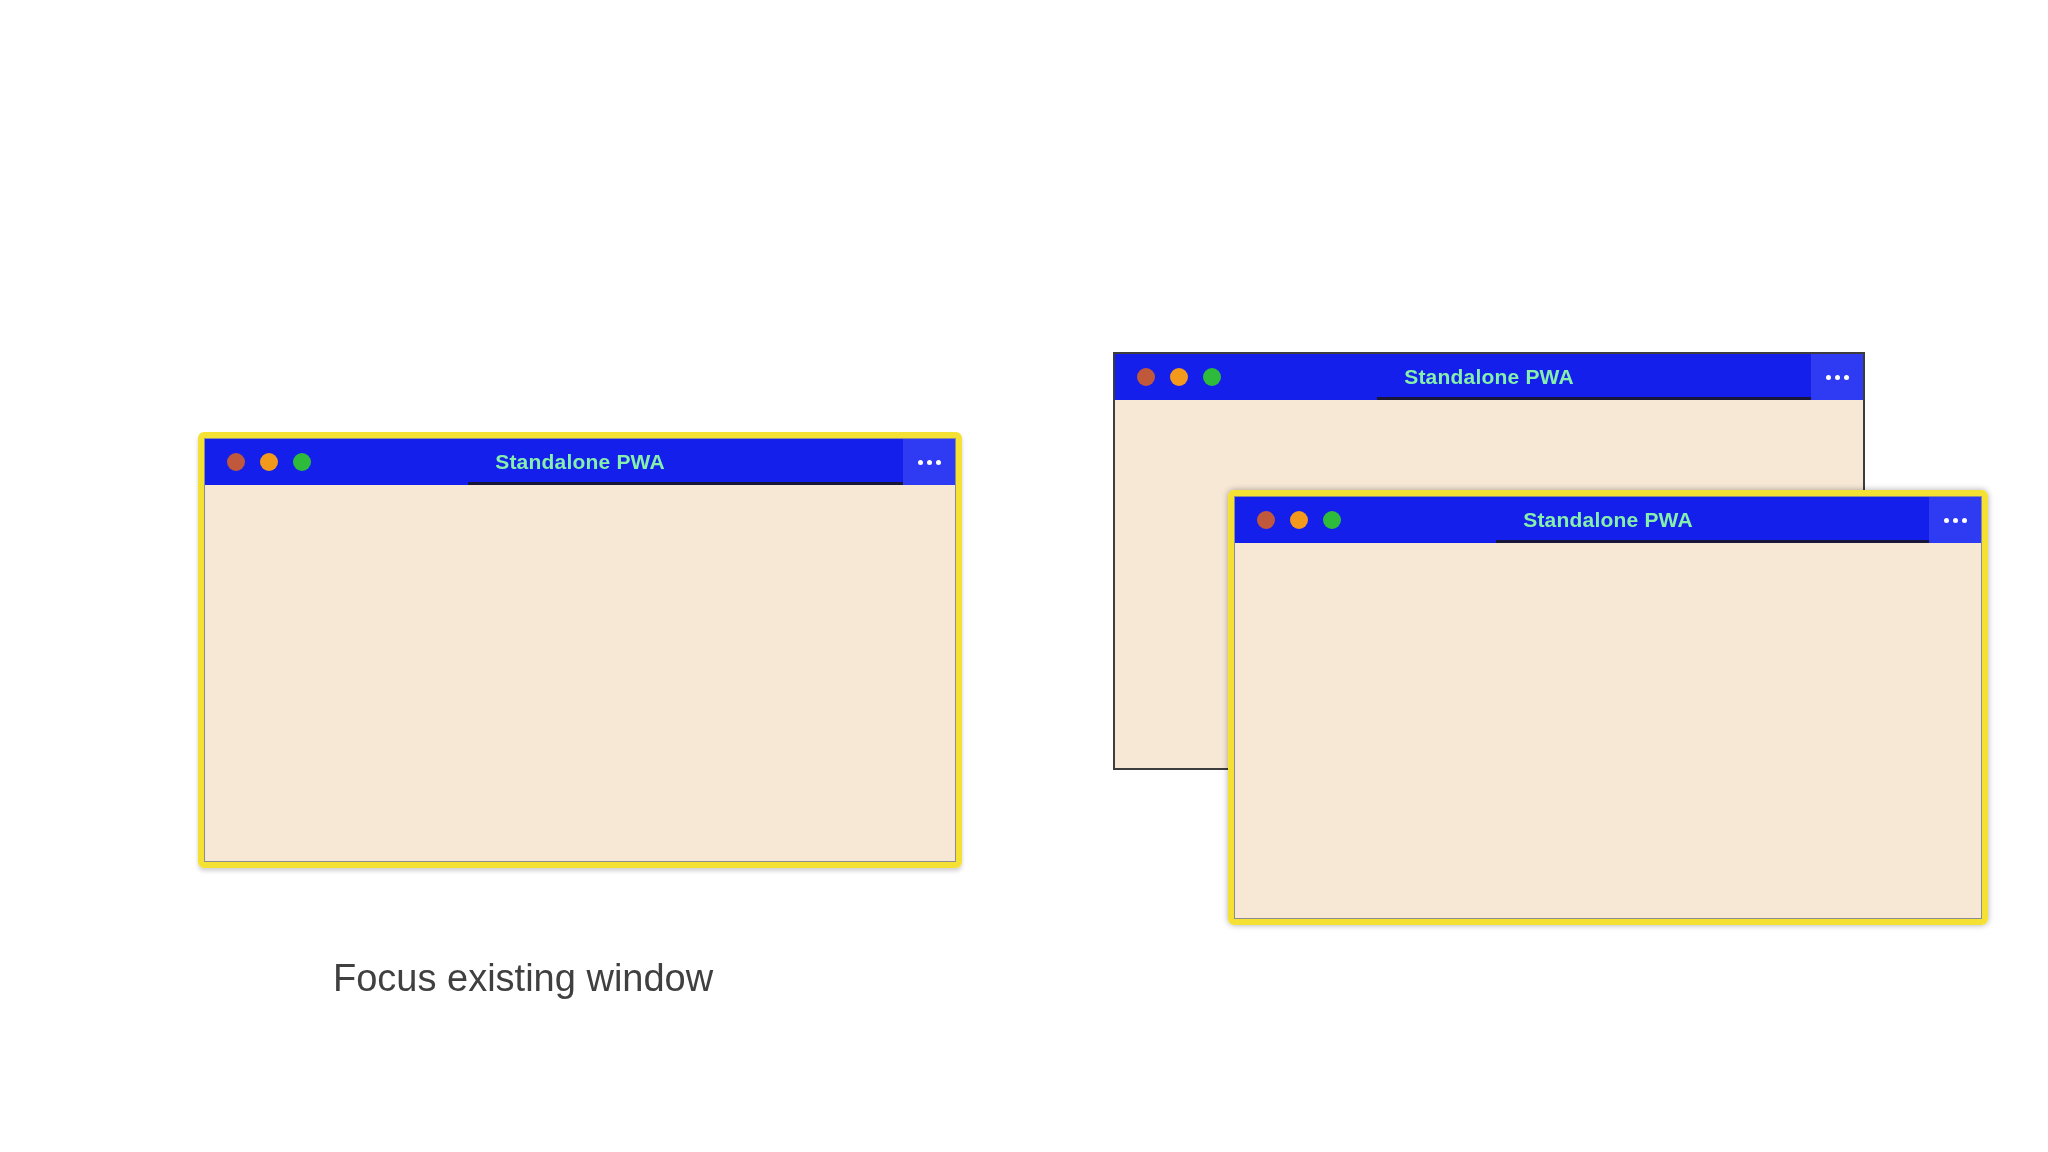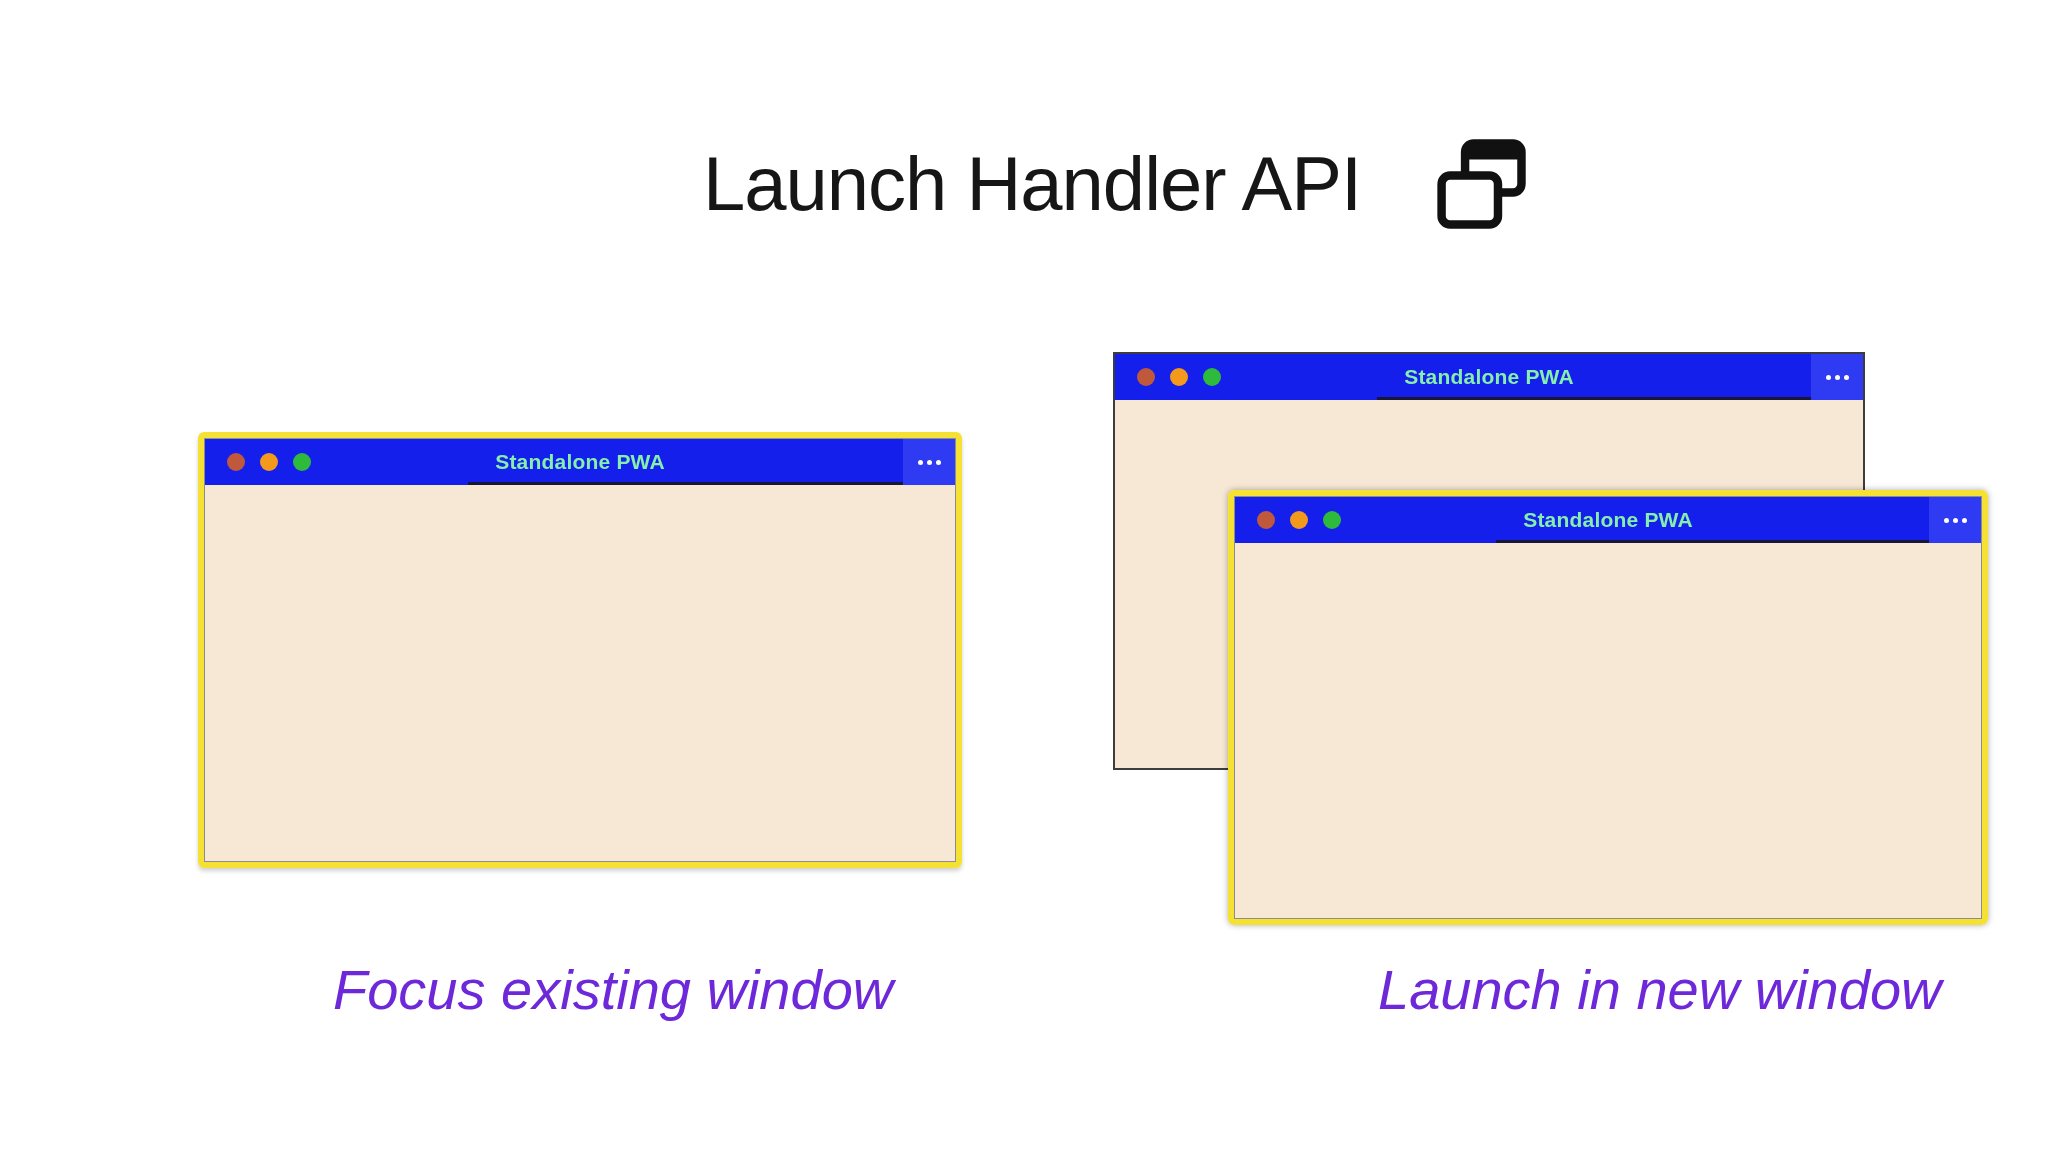--- a/index.html
+++ b/index.html
@@ -33,37 +33,29 @@
   .dot.green{background:#2EBB3C;}
   .win-title{position:absolute;left:0;right:0;text-align:center;color:#86efac;
              font-size:21px;font-weight:700;letter-spacing:.2px;z-index:1;}
   .menu{position:absolute;right:0;top:0;bottom:0;width:52px;background:#2F3BF2;
         display:flex;align-items:center;justify-content:center;gap:4px;z-index:3;}
   .menu i{width:5px;height:5px;border-radius:50%;background:#fff;display:block;}
   .bar-shadow{position:absolute;left:35%;right:0;bottom:0;height:3px;background:rgba(25,22,8,.78);z-index:2;}
   .content{flex:1;background:#F7E8D6;}
 
   
-  .caption{position:absolute;top:956px;font-size:56px;line-height:1.2;color:#6d28d9;white-space:nowrap;font-style:italic;}
+  .caption{position:absolute;top:956px;font-size:38px;line-height:1.2;color:#404040;white-space:nowrap;}
   .caption-left{left:333px;}
   .caption-right{left:1378px;}
 </style>
 </head>
 <body>
 
 <div id="stage">
 
-  <div class="title-row">
-    <div class="title-text">Launch Handler API</div>
-    <svg class="title-icon" viewBox="0 0 100 100" aria-hidden="true">
-      <rect x="32" y="7" width="60" height="52" rx="9" fill="#ffffff" stroke="#111111" stroke-width="9"></rect>
-      <path d="M32 24 v-8 a9 9 0 0 1 9 -9 h42 a9 9 0 0 1 9 9 v8 z" fill="#111111"></path>
-      <rect x="7" y="41" width="60" height="52" rx="9" fill="#ffffff" stroke="#111111" stroke-width="9"></rect>
-    </svg>
-  </div>
 
   <div class="mock-window w-left">
     <div class="window-inner">
       <div class="titlebar">
         <div class="traffic">
           <span class="dot red"></span>
           <span class="dot orange"></span>
           <span class="dot green"></span>
         </div>
         <span class="win-title">Standalone PWA</span>
@@ -112,15 +104,14 @@
             <i></i>
             <i></i>
           </div>
         <div class="bar-shadow"></div>
       </div>
       <div class="content"></div>
     </div>
   </div>
 
   <div class="caption caption-left">Focus existing window</div>
-  <div class="caption caption-right">Launch in new window</div>
 
 </div>
 
 </body></html>

